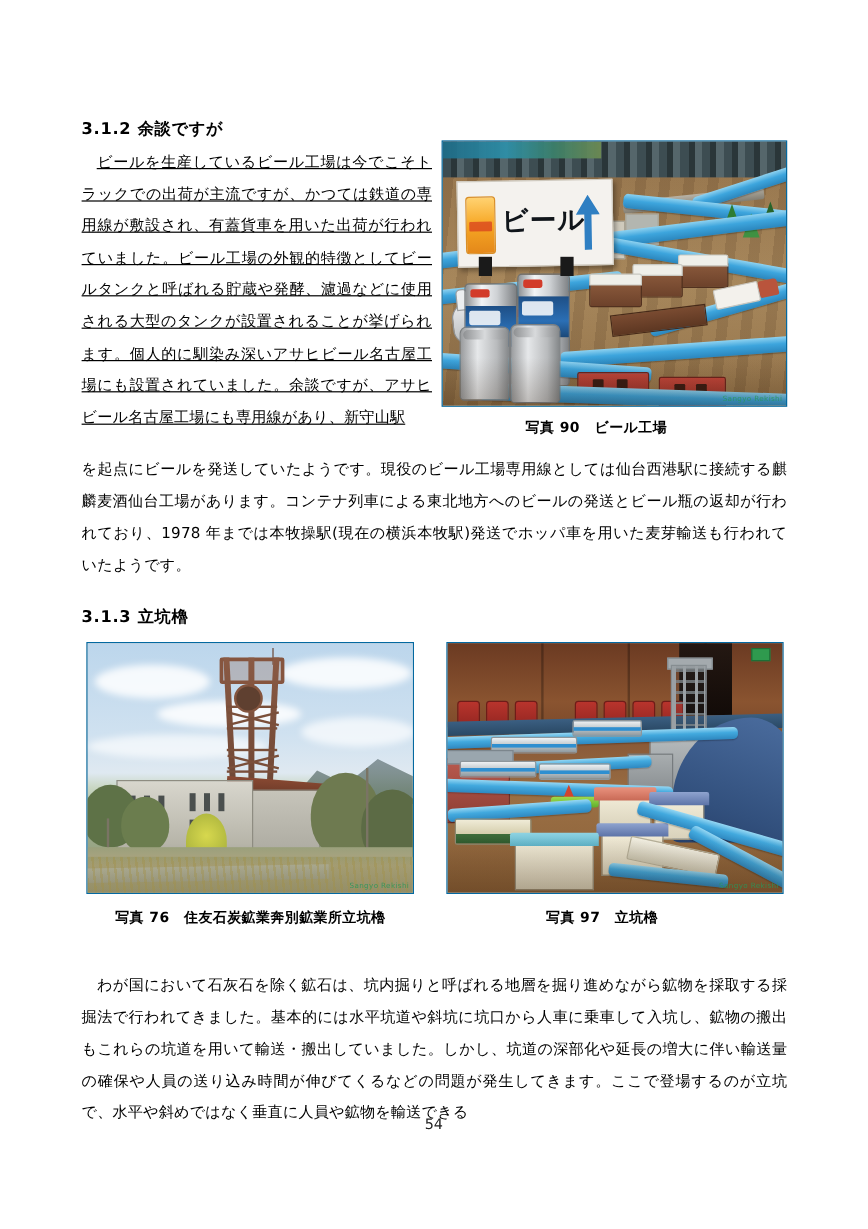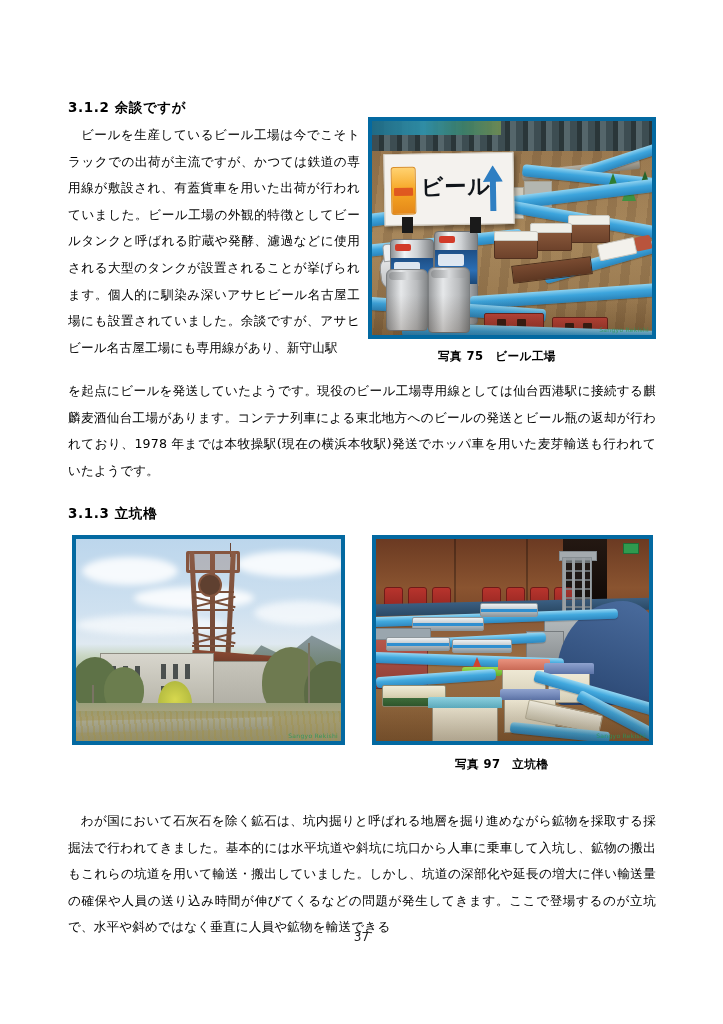--- a/index.html
+++ b/index.html
@@ -40,41 +40,42 @@
     line-height: 26.6px;
     color: #000;
     text-align: justify;
     text-justify: inter-character;
     letter-spacing: 0.15px;
   }
   #para-1 {
     left: 68px;
     top: 122px;
     width: 292px;
+    text-decoration: underline;
   }
   #para-1b {
     left: 68px;
     top: 378px;
     width: 588px;
   }
   #para-2 {
     left: 68px;
     top: 808px;
     width: 588px;
   }
   .indent { display: inline-block; width: 1em; }
 
   
   .figure {
     position: absolute;
   }
   .photo {
     position: relative;
     overflow: hidden;
-    border: 4px solid #0369a1;
+    border: 1px solid #0369a1;
     box-sizing: border-box;
     background: #ddd;
   }
   .caption {
     position: absolute;
     font-size: 11.6px;
     font-weight: bold;
     letter-spacing: 0.4px;
     color: #000;
     white-space: nowrap;
@@ -575,21 +576,21 @@
             <div class="rim"></div>
           </div>
         <div class="keg k2">
             <div class="rim"></div>
           </div>
         <div class="shadowpan"></div>
         <div class="watermark">Sangyo Rekishi</div>
       </div>
     </div>
   </div>
-  <div class="caption" id="cap-75">写真 75　ビール工場</div>
+  <div class="caption" id="cap-75">写真 90　ビール工場</div>
 
   <div class="bodytext" id="para-1b">を起点にビールを発送していたようです。現役のビール工場専用線としては仙台西港駅に接続する麒麟麦酒仙台工場があります。コンテナ列車による東北地方へのビールの発送とビール瓶の返却が行われており、1978 年までは本牧操駅(現在の横浜本牧駅)発送でホッパ車を用いた麦芽輸送も行われていたようです。</div>
 
   <div class="heading" id="heading-313">3.1.3  立坑櫓</div>
 
   <div class="figure" id="fig-76">
     <div class="photo">
       <div class="p76">
         <div class="cloud c1"></div>
         <div class="cloud c2"></div>
@@ -642,20 +643,21 @@
         <div class="pole pp1"></div>
         <div class="pole pp2"></div>
 
         <div class="ground"></div>
         <div class="road"></div>
         <div class="grass"></div>
         <div class="watermark">Sangyo Rekishi</div>
       </div>
     </div>
   </div>
+  <div class="caption" id="cap-76">写真 76　住友石炭鉱業奔別鉱業所立坑櫓</div>
 
   <div class="figure" id="fig-77">
     <div class="photo">
       <div class="p77">
         <div class="backwall"></div>
         <div class="wallseam" style="left:78px"></div>
         <div class="wallseam" style="left:150px"></div>
         <div class="wallseam" style="left:214px"></div>
         <div class="darkdoor"></div>
         <div class="exitsign"></div>
@@ -720,15 +722,15 @@
 
         <div class="shadowpan"></div>
         <div class="watermark">Sangyo Rekishi</div>
       </div>
     </div>
   </div>
   <div class="caption" id="cap-77">写真 97　立坑櫓</div>
 
   <div class="bodytext" id="para-2"><span class="indent"></span><span>わが国において石灰石を除く鉱石は、坑内掘りと呼ばれる地層を掘り進めながら鉱物を採取する採掘法で行われてきました。基本的には水平坑道や斜坑に坑口から人車に乗車して入坑し、鉱物の搬出もこれらの坑道を用いて輸送・搬出していました。しかし、坑道の深部化や延長の増大に伴い輸送量の確保や人員の送り込み時間が伸びてくるなどの問題が発生してきます。ここで登場するのが立坑で、水平や斜めではなく垂直に人員や鉱物を輸送できる</span></div>
 
-  <div id="page-number">37</div>
+  <div id="page-number">54</div>
 
 </div>
 
 </body></html>

